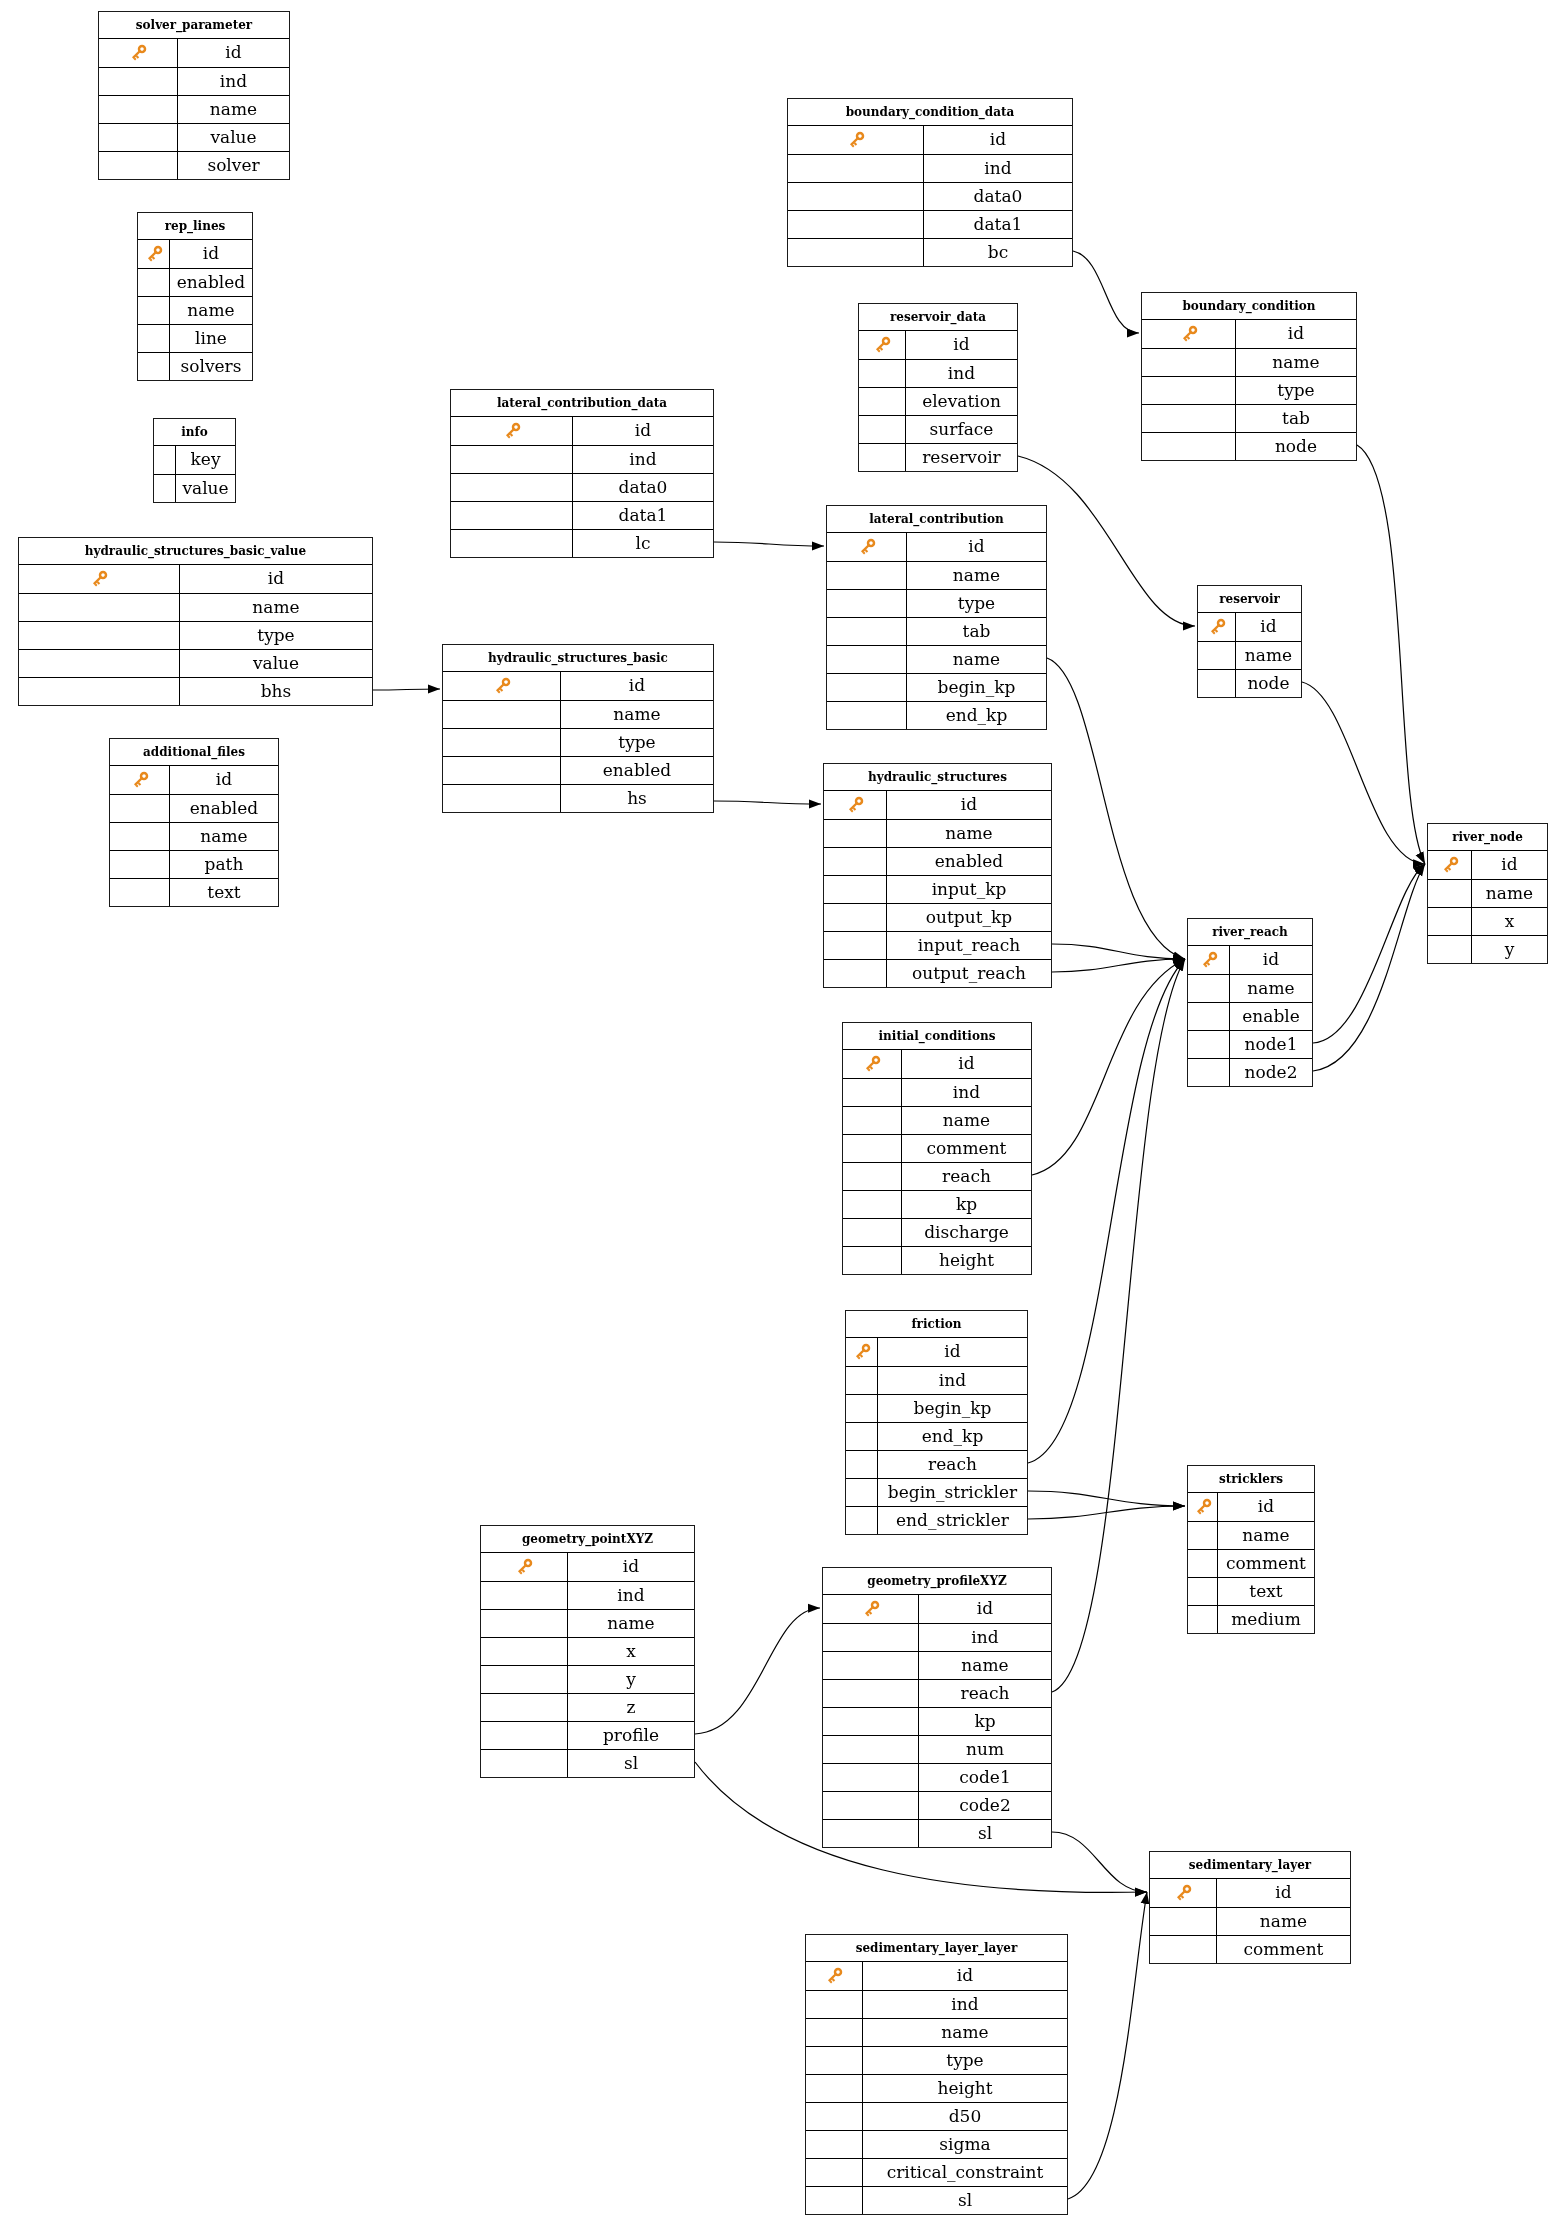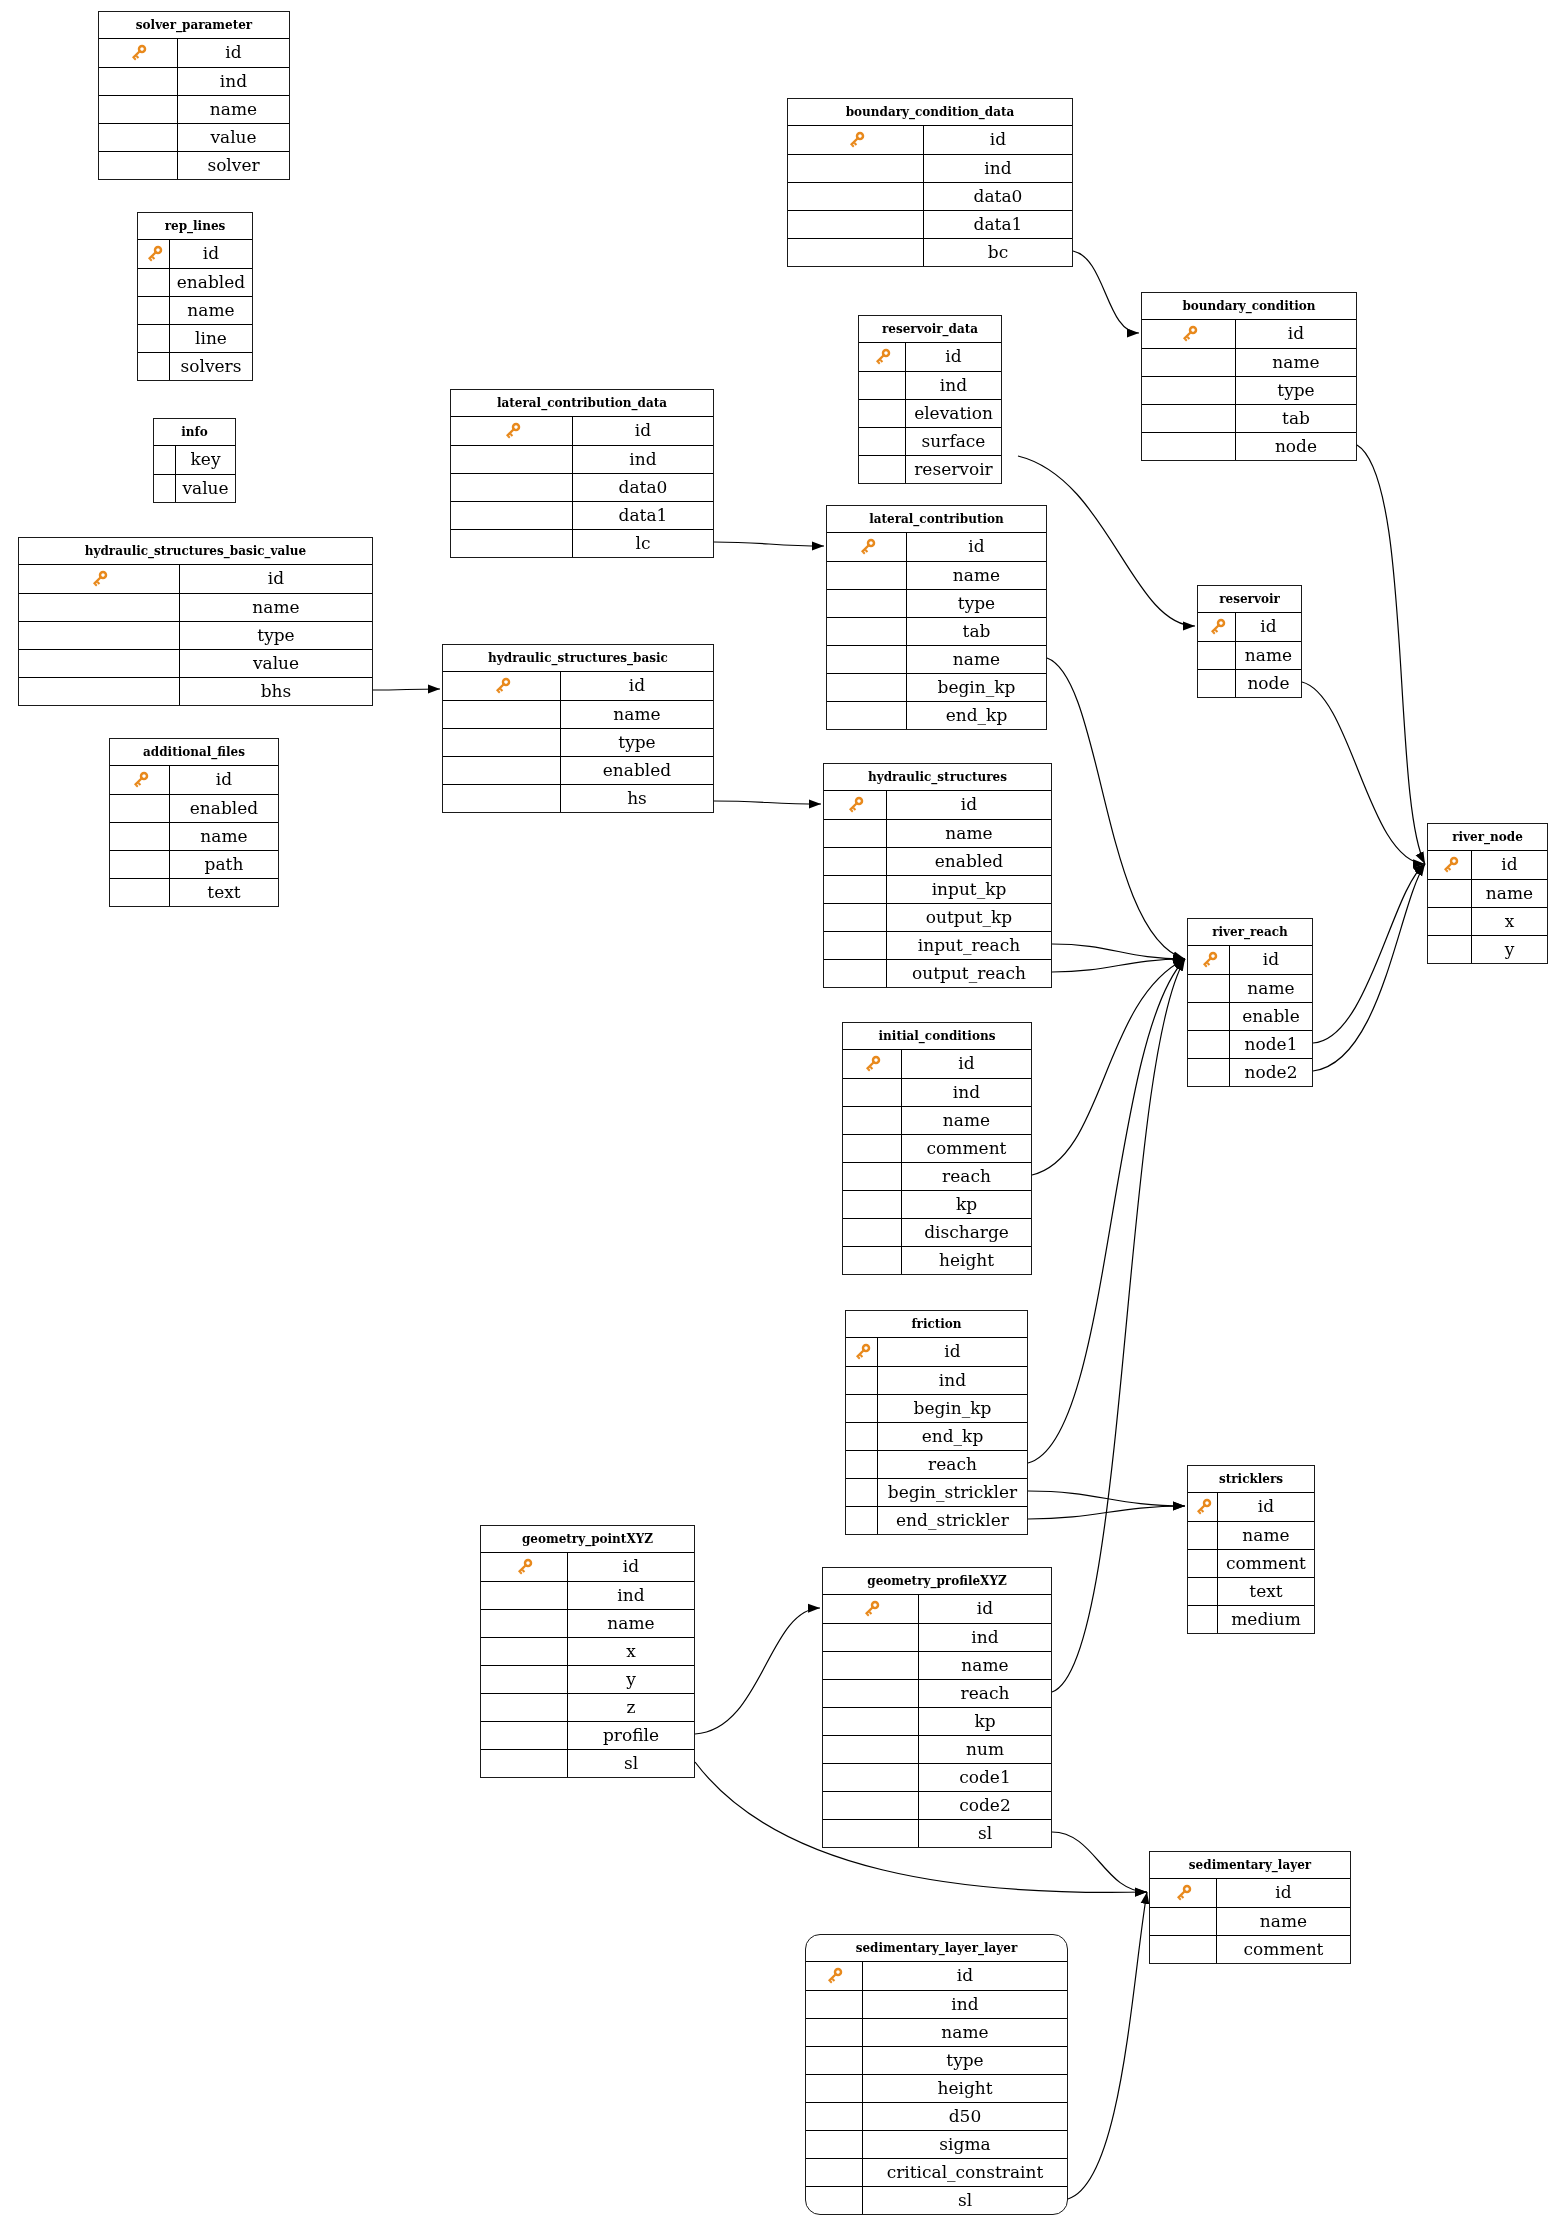--- a/index.html
+++ b/index.html
@@ -290,21 +290,21 @@
       </div>
       <div class="er-row">
         <div class="er-keycell" style="width: 136px;"></div>
         <div class="er-fieldcell">data1</div>
       </div>
       <div class="er-row">
         <div class="er-keycell" style="width: 136px;"></div>
         <div class="er-fieldcell">bc</div>
       </div>
     </div>
-    <div class="er-table" style="left: 858px; top: 303px; width: 144px; margin-top: 12px;">
+    <div class="er-table" style="left: 858px; top: 303px; width: 160px;">
       <div class="er-title">reservoir_data</div>
       <div class="er-row">
         <div class="er-keycell" style="width: 47px;">
           <svg viewBox="0 0 24 24" width="20" height="20" class="key-svg">
             <g transform="rotate(45 12 12)">
               <circle cx="12" cy="5.2" r="3.6" fill="none" stroke="#e8891c" stroke-width="3"></circle>
               <rect x="10.6" y="8.2" width="2.8" height="12.6" fill="#e8891c"></rect>
               <rect x="13.2" y="14.6" width="3.4" height="2.4" fill="#e8891c"></rect>
               <rect x="13.2" y="18.4" width="2.6" height="2.4" fill="#e8891c"></rect>
             </g>
@@ -750,21 +750,21 @@
       </div>
       <div class="er-row">
         <div class="er-keycell" style="width: 67px;"></div>
         <div class="er-fieldcell">name</div>
       </div>
       <div class="er-row">
         <div class="er-keycell" style="width: 67px;"></div>
         <div class="er-fieldcell">comment</div>
       </div>
     </div>
-    <div class="er-table" style="left: 805px; top: 1934px; width: 263px; border-radius: 15px;">
+    <div class="er-table" style="left: 805px; top: 1934px; width: 263px;">
       <div class="er-title">sedimentary_layer_layer</div>
       <div class="er-row">
         <div class="er-keycell" style="width: 57px;">
           <svg viewBox="0 0 24 24" width="20" height="20" class="key-svg">
             <g transform="rotate(45 12 12)">
               <circle cx="12" cy="5.2" r="3.6" fill="none" stroke="#e8891c" stroke-width="3"></circle>
               <rect x="10.6" y="8.2" width="2.8" height="12.6" fill="#e8891c"></rect>
               <rect x="13.2" y="14.6" width="3.4" height="2.4" fill="#e8891c"></rect>
               <rect x="13.2" y="18.4" width="2.6" height="2.4" fill="#e8891c"></rect>
             </g>

